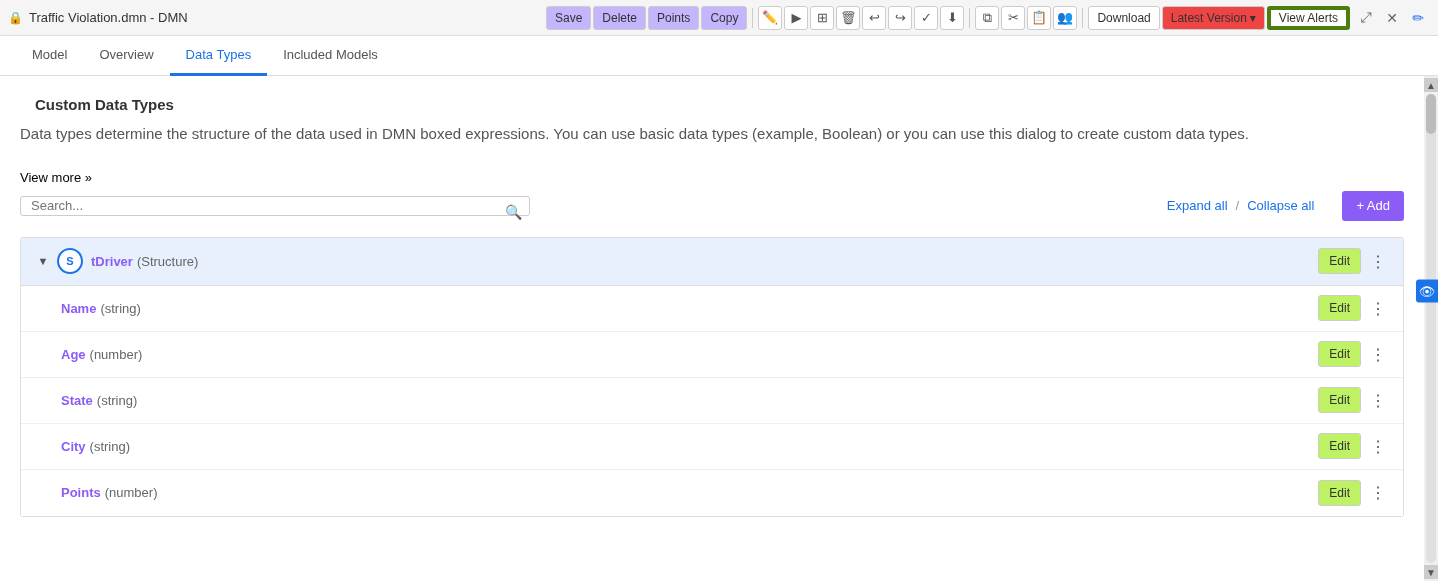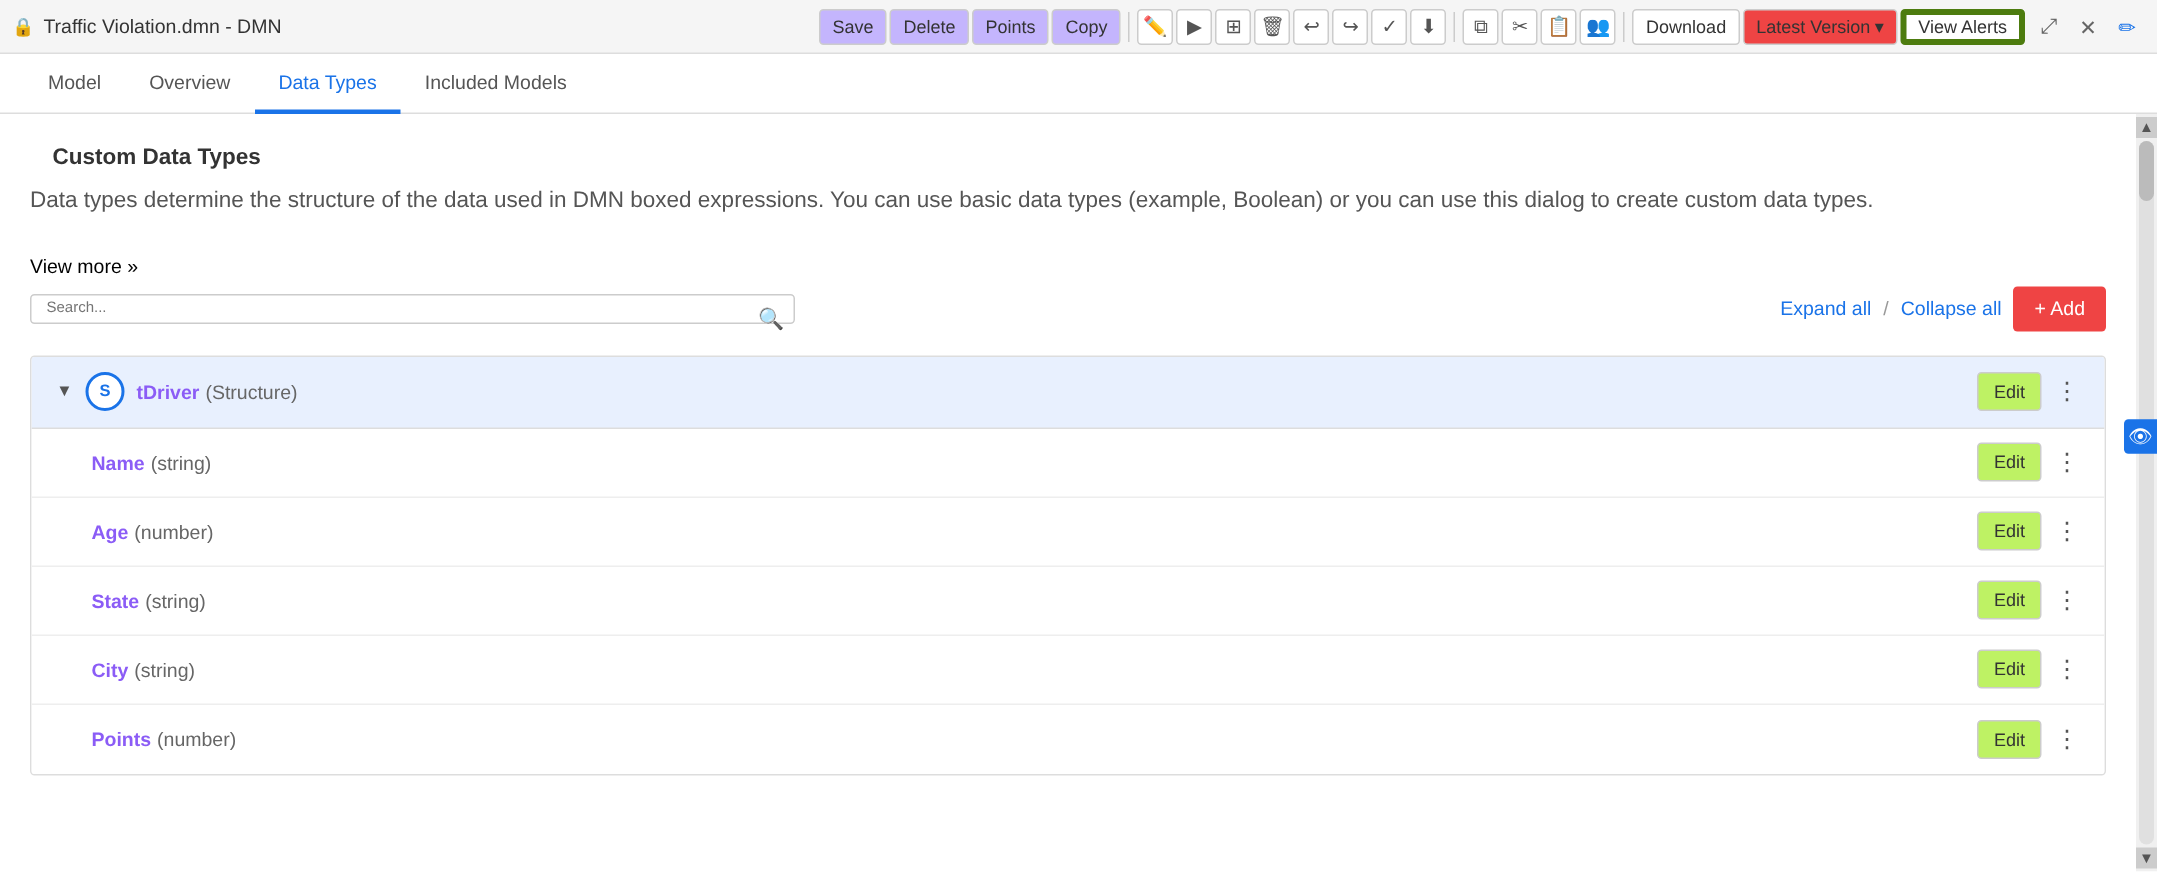--- a/index.html
+++ b/index.html
@@ -49,35 +49,35 @@
 
     .section-title { font-size: 15px; font-weight: 600; color: #333; margin-bottom: 10px; margin-left: 15px; }
     .section-desc { font-size: 15px; color: #555; line-height: 1.5; margin-bottom: 24px; }
     .view-more { color: #000000; font-size: 13px; cursor: pointer; text-decoration: none; display: inline-block; margin-bottom: 6px; }
 
     
     .search-actions-bar { display: flex; align-items: center; justify-content: space-between; margin-bottom: 16px; }
     .search-wrap { position: relative; width: 510px; }
     .search-input {
       width: 100%; height: 20px; padding: 0 32px 0 10px;
-      border: 1px solid #ccc; border-radius: 3px; font-size: 10px;
+      border: 1px solid #ccc; border-radius: 3px; font-size: 13px;
       outline: none; color: #333;
     }
     .search-icon-btn {
       position: absolute; right: 0; top: 0; width: 32px; height: 32px;
       border: none; background: transparent; cursor: pointer;
       display: flex; align-items: center; justify-content: center; color: #666; font-size: 14px;
     }
     .expand-collapse { display: flex; align-items: center; gap: 8px; }
     .expand-link { color: #1a73e8; font-size: 13px; cursor: pointer; text-decoration: none; }
     .separator-slash { color: #999; font-size: 13px; }
     .add-btn {
-      height: 30px; padding: 0 14px; background: #ef4444; color: #fff;
+      height: 30px; padding: 0 14px; background: #8b5cf6; color: #fff;
       border: none; border-radius: 3px; cursor: pointer; font-size: 13px;
-      display: flex; align-items: center; gap: 4px;
+      display: flex; align-items: center; gap: 4px; margin-left: 20px;
     }
 
     
     .data-type-list { border: 1px solid #ddd; border-radius: 3px; overflow: hidden; }
 
     .type-row-header {
       display: flex; align-items: center; height: 48px;
       background: #e8f0fe; border-bottom: 1px solid #ddd; padding: 0 12px;
     }
     .type-row-field {

